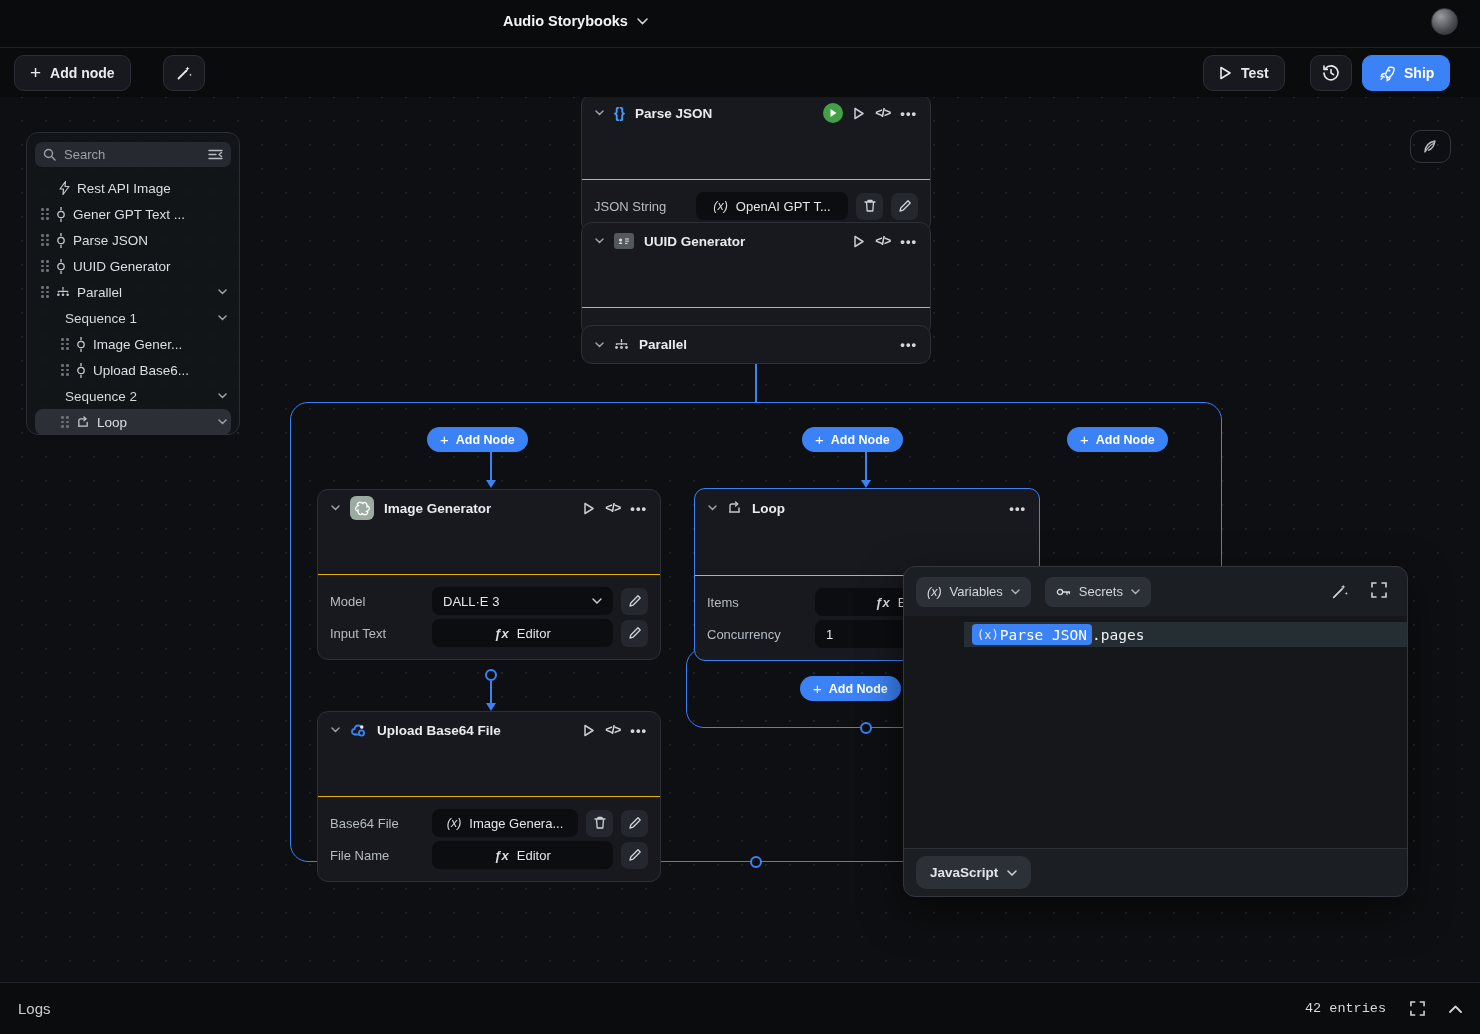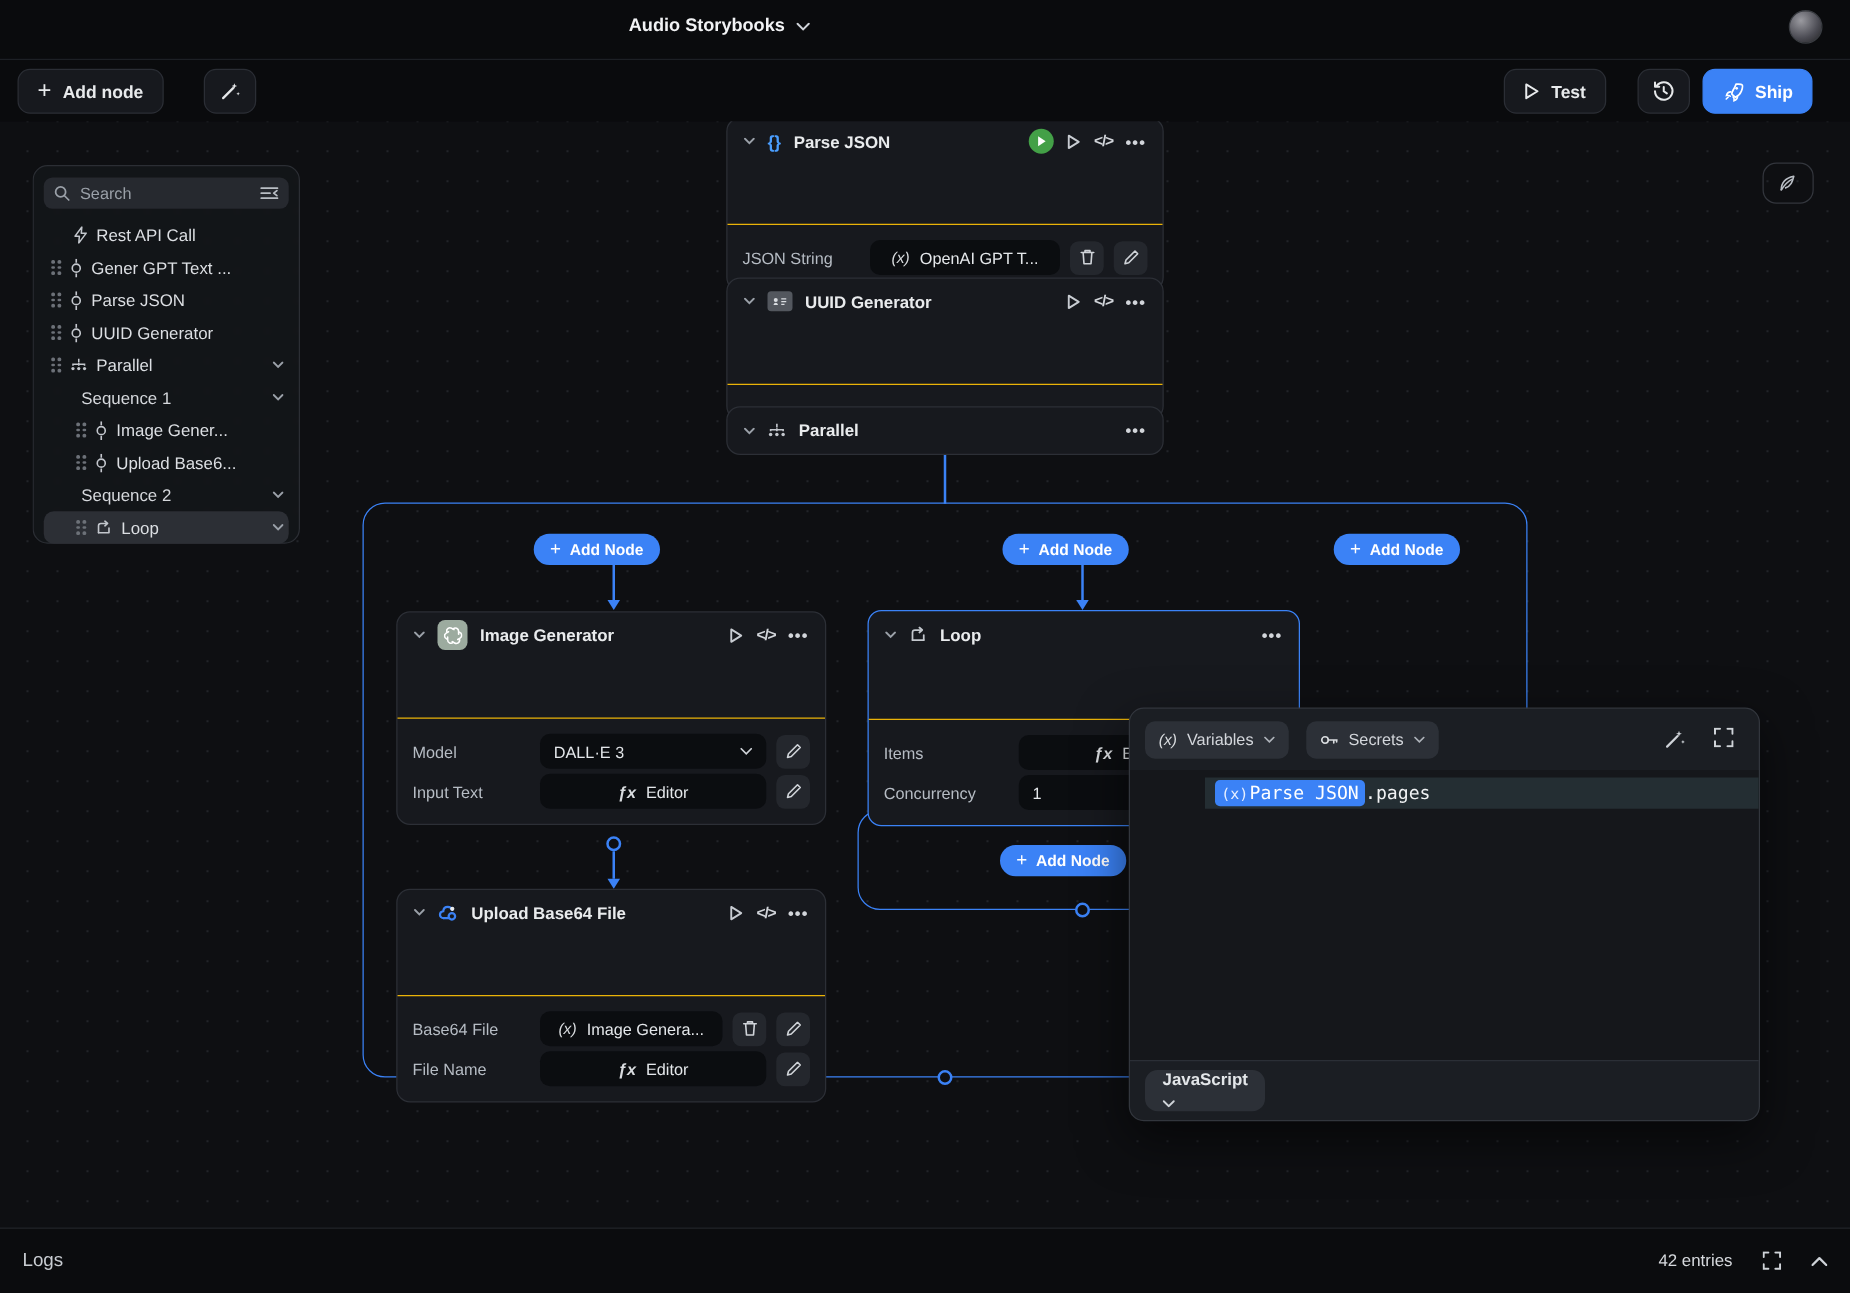--- a/index.html
+++ b/index.html
@@ -85,32 +85,32 @@
   .ep-pill { height:30px; display:flex; align-items:center; gap:8px; background:#2c3037; border-radius:8px;
     padding:0 11px; font-size:13px; color:#d3d6db; cursor:pointer; }
   #ep-code { flex:1; background:#15171b; position:relative; }
   #code-line { position:absolute; left:60px; right:0; top:6px; height:25px; background:#242e33;
     display:flex; align-items:center; padding-left:8px; gap:0; }
   #code-chip { display:flex; align-items:center; background:#3b82f6; border-radius:4px; height:21px; padding:0 5px;
     font-size:14.5px; color:#fff; }
   #code-chip .paren { font-size:12px; margin-right:1px; color:#e8f0ff; }
   #code-suffix { font-size:14.5px; color:#f0f2f4; }
   #ep-footer { height:48px; flex:none; border-top:1px solid #2b2f36; display:flex; align-items:center; padding:0 12px; }
-  .ep-lang { height:33px; display:flex; align-items:flex-start; gap:9px; background:#2c3037; border-radius:10px;
-    padding:0 14px; font-size:13.5px; font-weight:600; color:#e3e6e9; cursor:pointer;flex-direction:column; }
+  .ep-lang { height:33px; display:flex; align-items:center; gap:9px; background:#2c3037; border-radius:10px;
+    padding:0 14px; font-size:13.5px; font-weight:600; color:#e3e6e9; cursor:pointer; }
 
   
   #feather-btn { position:absolute; left:1410px; top:33px; width:41px; height:33px; border:1px solid #33363d;
     border-radius:11px; display:flex; align-items:center; justify-content:center; cursor:pointer; z-index:15; }
 
   
   #logsbar { position:absolute; left:0; top:982px; width:1480px; height:52px; background:#0b0c0e;
     border-top:1px solid #23252a; display:flex; align-items:center; padding:0 18px; z-index:60; }
   #logs-title { font-size:15px; color:#c9cdd2; }
-  #logs-right { margin-left:auto; display:flex; align-items:center; gap:24px; }
+  #logs-right { margin-left:auto; display:flex; align-items:center; gap:24px;font-family:Liberation Mono, monospace; }
   #logs-count { font-size:13.5px; color:#d6d9dd; }
   svg { display:block; }
 </style>
 </head>
 <body>
 
 <div id="topbar">
   <div id="workflow-title">
     <span>Audio Storybooks</span>
     <span>
@@ -488,21 +488,21 @@
           </svg>
       </span>
     </div>
     <div style="margin-top:8px; display:flex; flex-direction:column;">
       <div class="sb-row" style="padding-left:24px;">
         <span>
           <svg width="11" height="14" viewBox="0 0 11 14">
               <path d="M6.5.5L1 8h3.5L4 13.5 10 5.5H6z" stroke="#c3c7cd" stroke-width="1.2" fill="none" stroke-linejoin="round"></path>
             </svg>
         </span>
-        <span>Rest API Call</span>
+        <span>Rest API Image</span>
       </div>
       <div class="sb-row ind0h">
         <span class="drag">
             <i></i>
             <i></i>
             <i></i>
             <i></i>
             <i></i>
             <i></i>
           </span>

